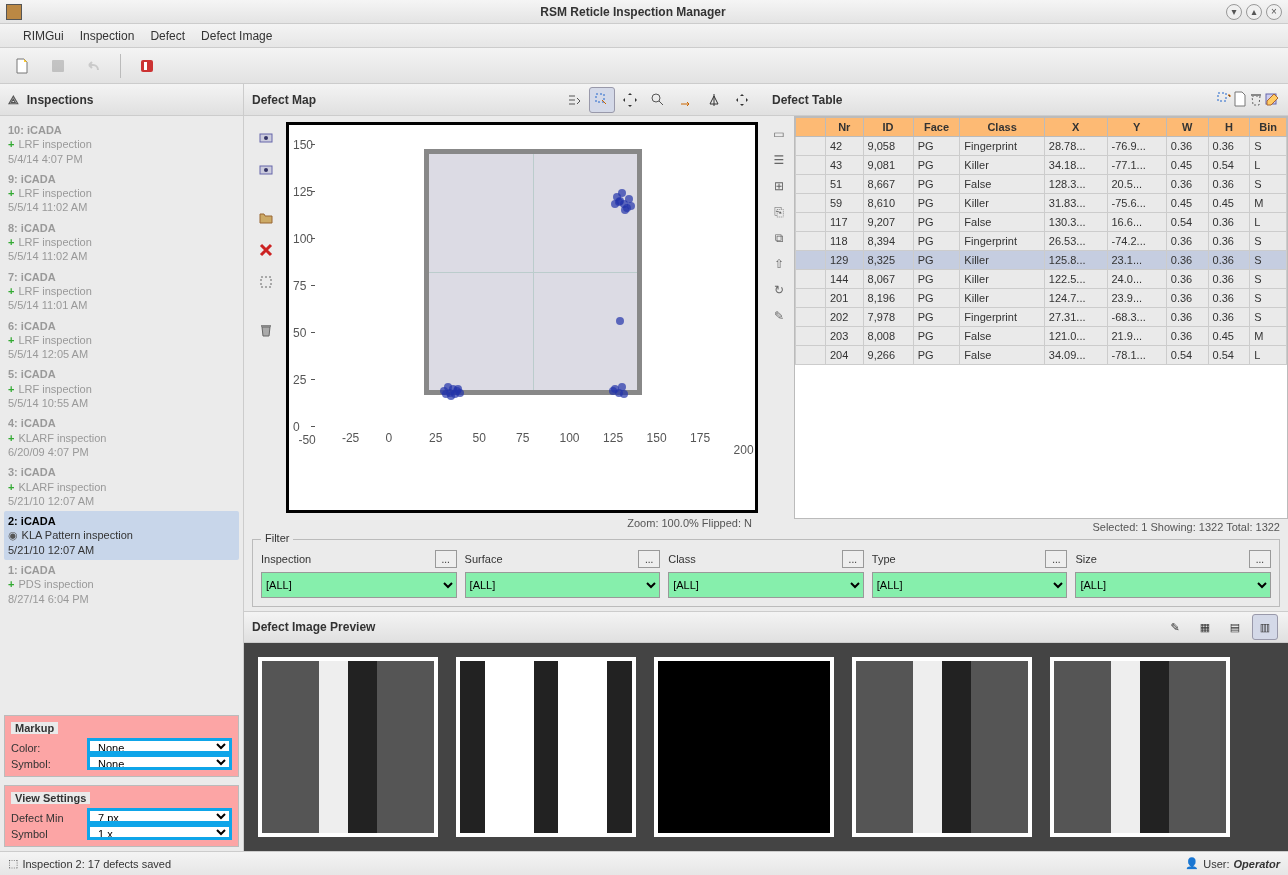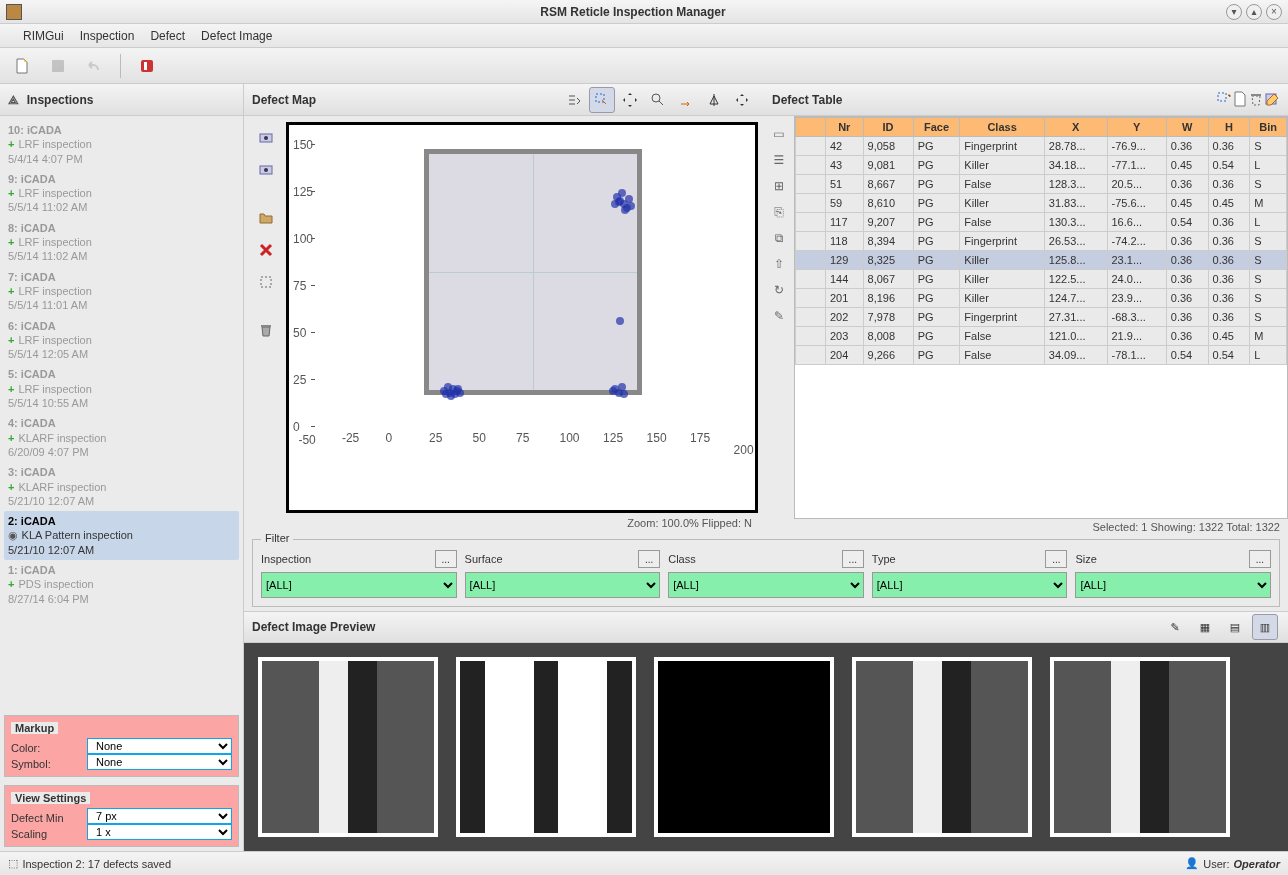--- a/index.html
+++ b/index.html
@@ -27,21 +27,21 @@
 .insp-item .line1{font-weight:bold;font-size:11px;}
 .insp-item .line2{display:flex;align-items:center;gap:4px;}
 .insp-item .plus{color:#3a3;font-weight:bold;}
 .insp-item.selected{background:#c8d6ea;color:#333;border-radius:2px;}
 .insp-item.selected .line1{color:#000;}
 
 .markup-box, .view-box { border:1px solid #bbb;margin:4px;padding:6px;background:#fca5a5; }
 .markup-box .legend, .view-box .legend{font-weight:bold;font-size:11px;margin-bottom:4px;margin-top:-12px;background:#eaeaea;display:inline-block;padding:0 4px;}
 .form-row{display:flex;align-items:flex-end;margin:0 0;gap:6px;}
 .form-row label{width:70px;font-size:11px;}
-.form-row select,.form-row .combo{flex:1;height:16px;border:1px solid #0ea5e9;background:#fff;font-size:11px;padding:0 4px;}
+.form-row select,.form-row .combo{flex:1;height:16px;border:3px solid #0ea5e9;background:#fff;font-size:11px;padding:0 4px;}
 
 .center-panel { flex:1; display:flex;flex-direction:column;overflow:hidden; }
 .upper { display:flex; flex:1; overflow:hidden;}
 
 .map-section{flex:0 0 520px;display:flex;flex-direction:column;}
 .map-header{height:32px;display:flex;align-items:center;padding:0 8px;background:linear-gradient(#f4f4f4,#e0e0e0);border-bottom:1px solid #ccc;}
 .map-header .title{font-weight:bold;font-size:12px;flex:1;}
 .map-header .mbtn{width:26px;height:26px;display:flex;align-items:center;justify-content:center;margin:0 1px;border:1px solid transparent;border-radius:3px;}
 .map-header .mbtn.active{background:#d4d9e8;border-color:#99a;}
 .map-body{flex:1;display:flex;padding:4px;}
@@ -236,21 +236,21 @@
         <select class="combo"><option>None</option></select>
       </div>
     </div>
     <div class="view-box">
       <div class="legend">View Settings</div>
       <div class="form-row">
         <label>Defect Min</label>
         <select class="combo"><option>7 px</option></select>
       </div>
       <div class="form-row">
-        <label>Scaling</label>
+        <label>Symbol</label>
         <select class="combo"><option>1 x</option></select>
       </div>
     </div>
   </div>
 
   <div class="center-panel">
     <div class="upper">
 
       <div class="map-section">
         <div class="map-header">

